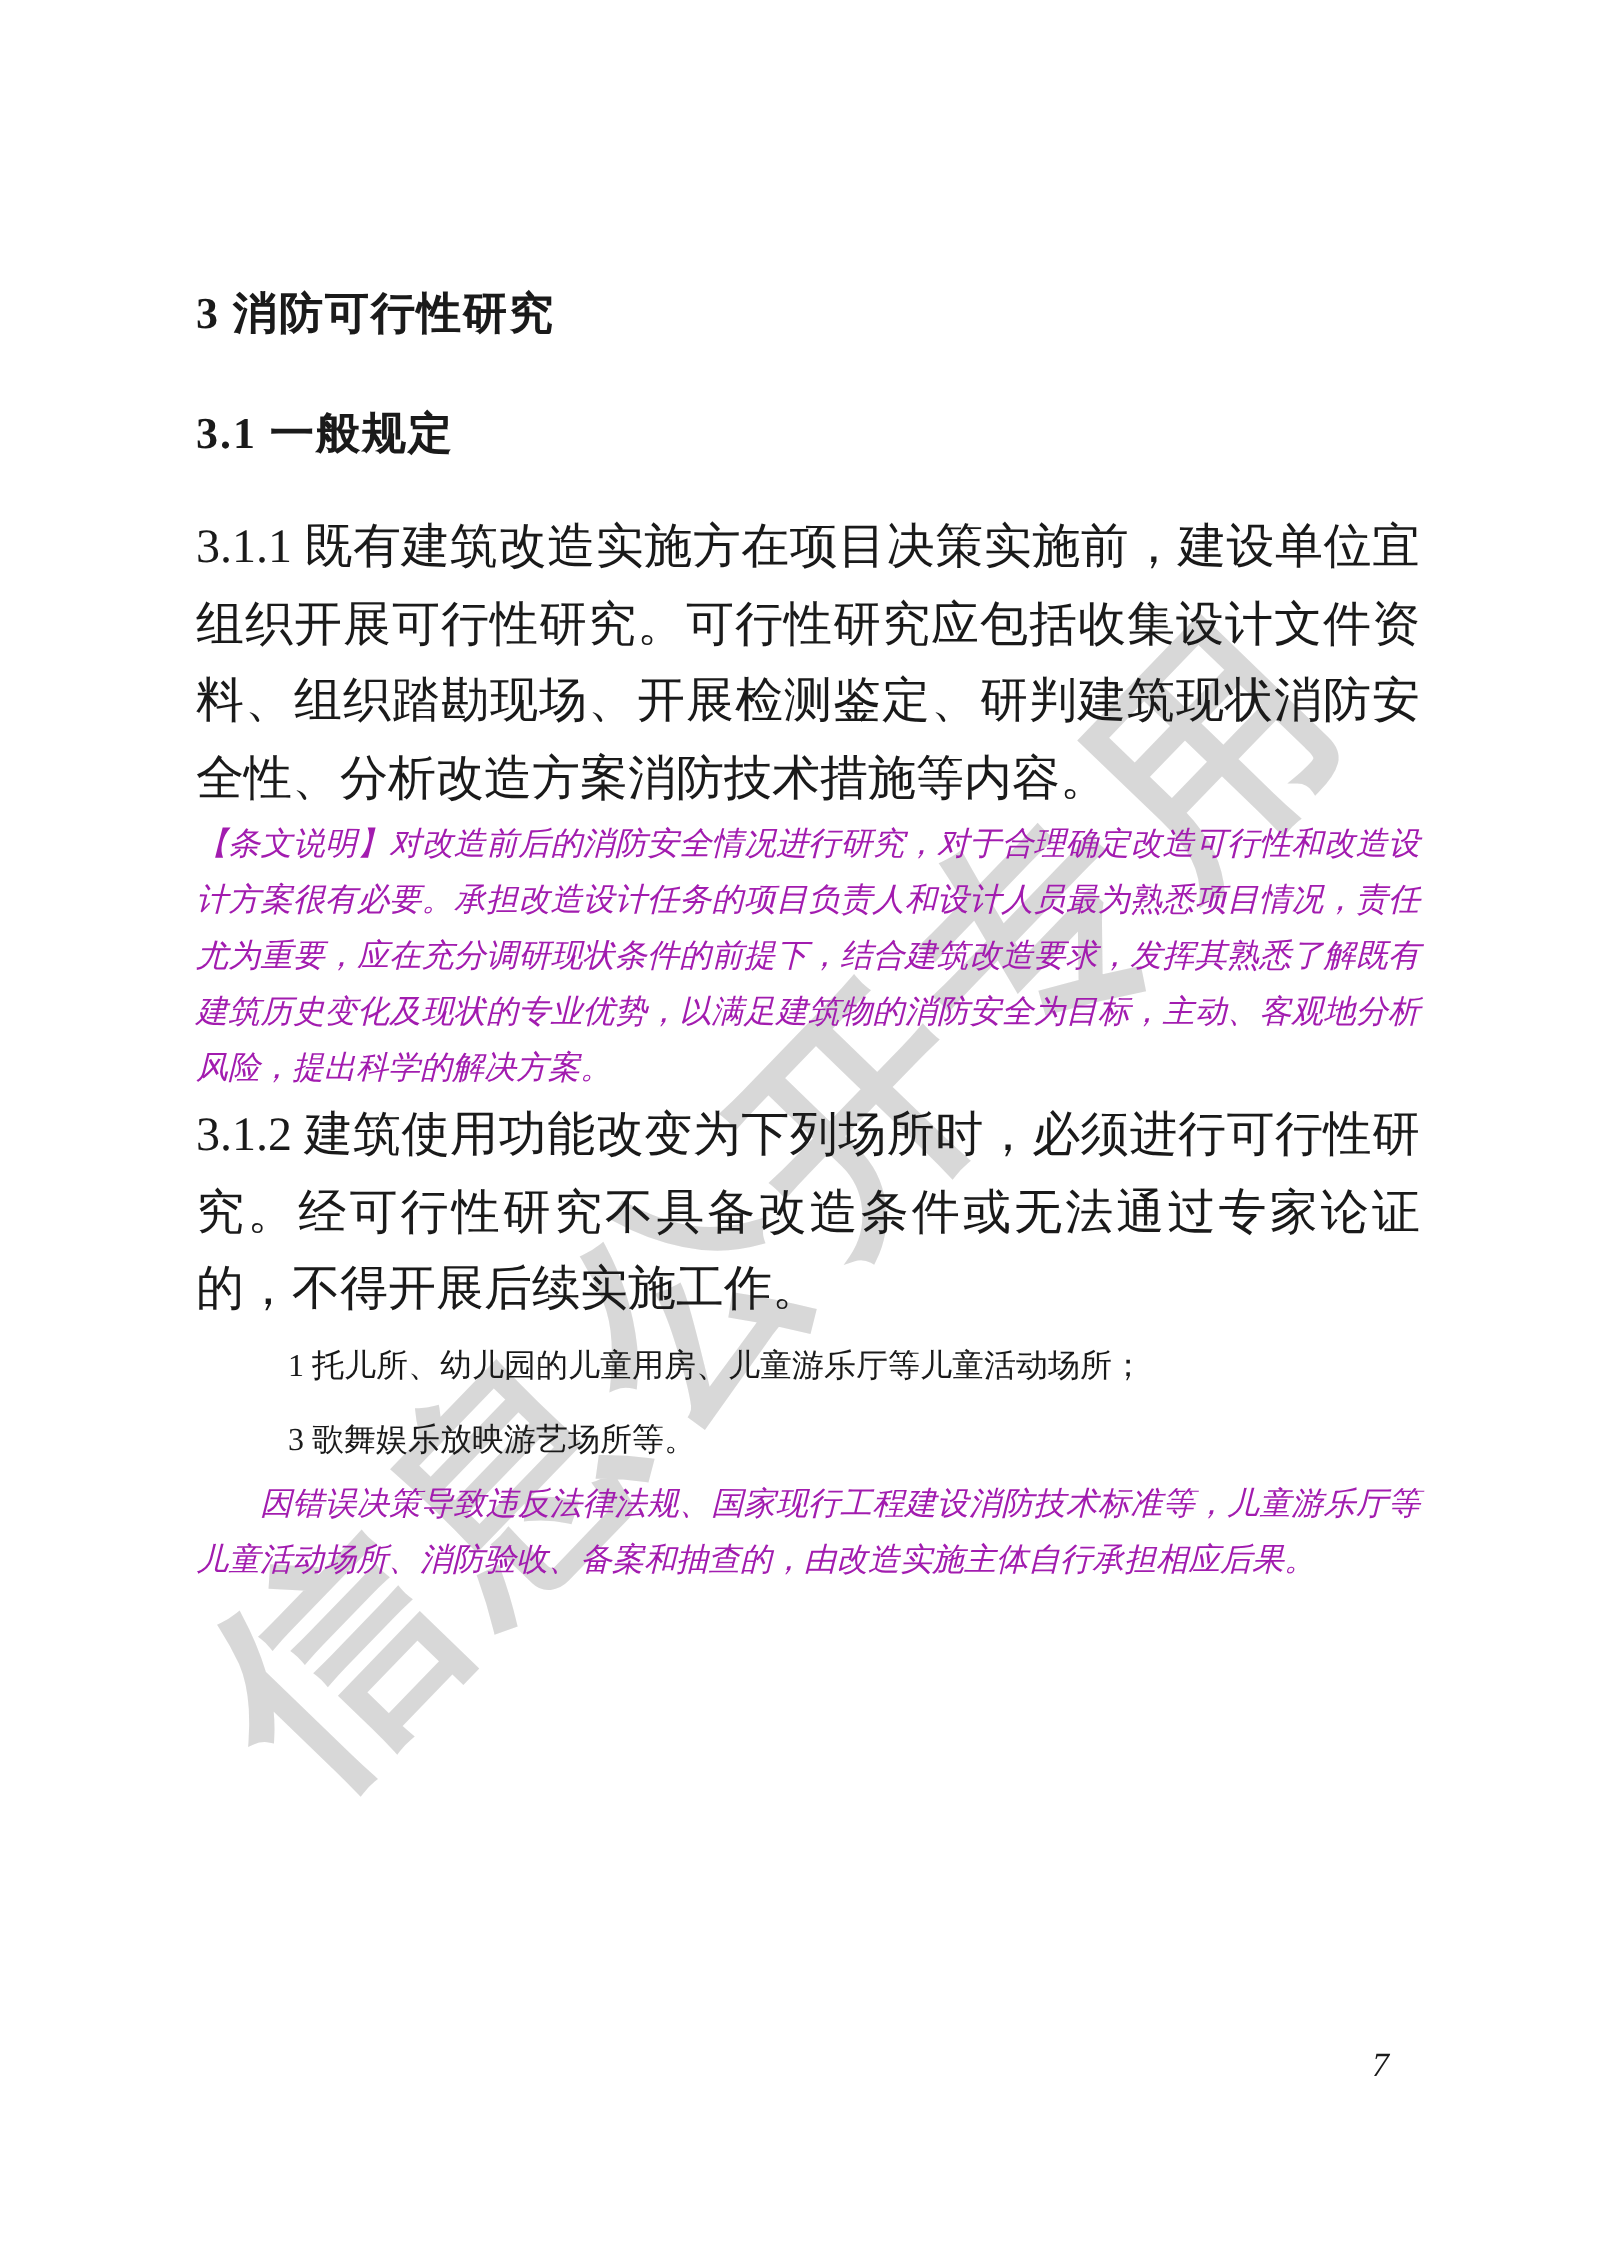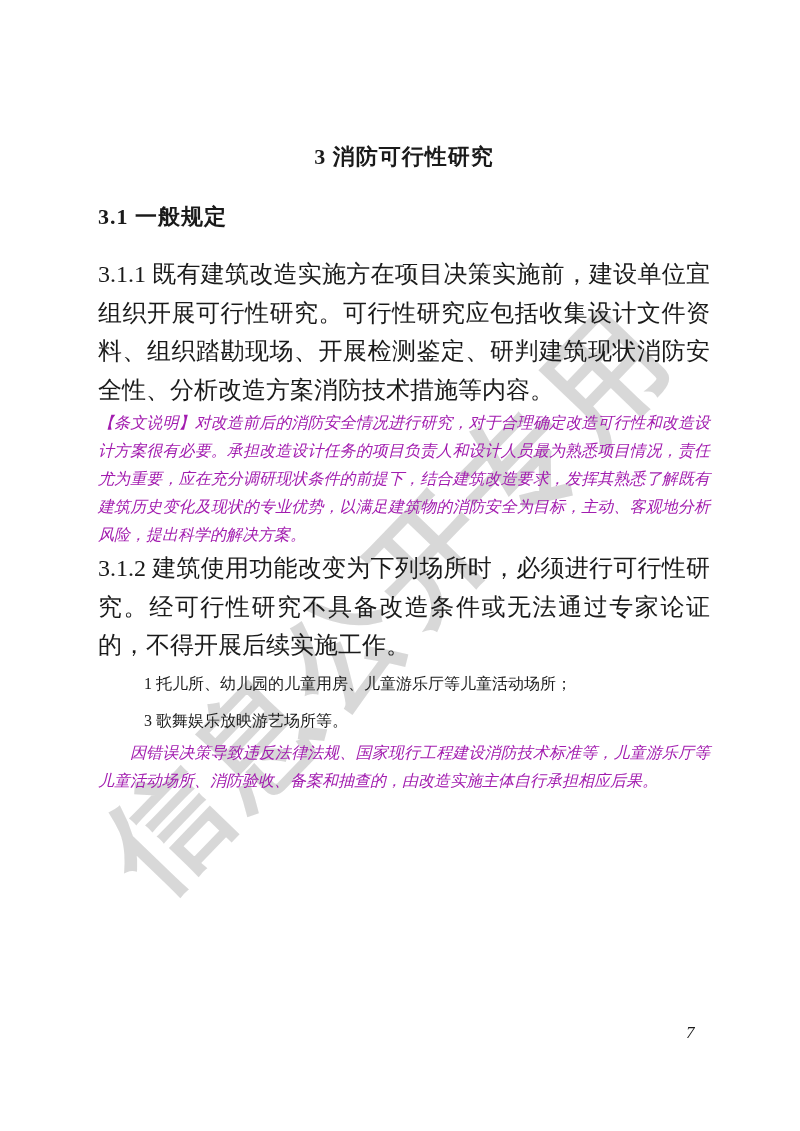--- a/index.html
+++ b/index.html
@@ -34,21 +34,20 @@
   }
   .content {
     position: absolute;
     left: 98px;
     top: 0;
     width: 612px;
     z-index: 1;
   }
   .doc-title {
     margin: 142px 0 0 0;
-    text-align: center;
     font-size: 22px;
     font-weight: 700;
     letter-spacing: 1px;
   }
   .section-heading {
     margin: 30px 0 0 0;
     text-align: left;
     font-size: 22px;
     font-weight: 700;
     letter-spacing: 1px;

